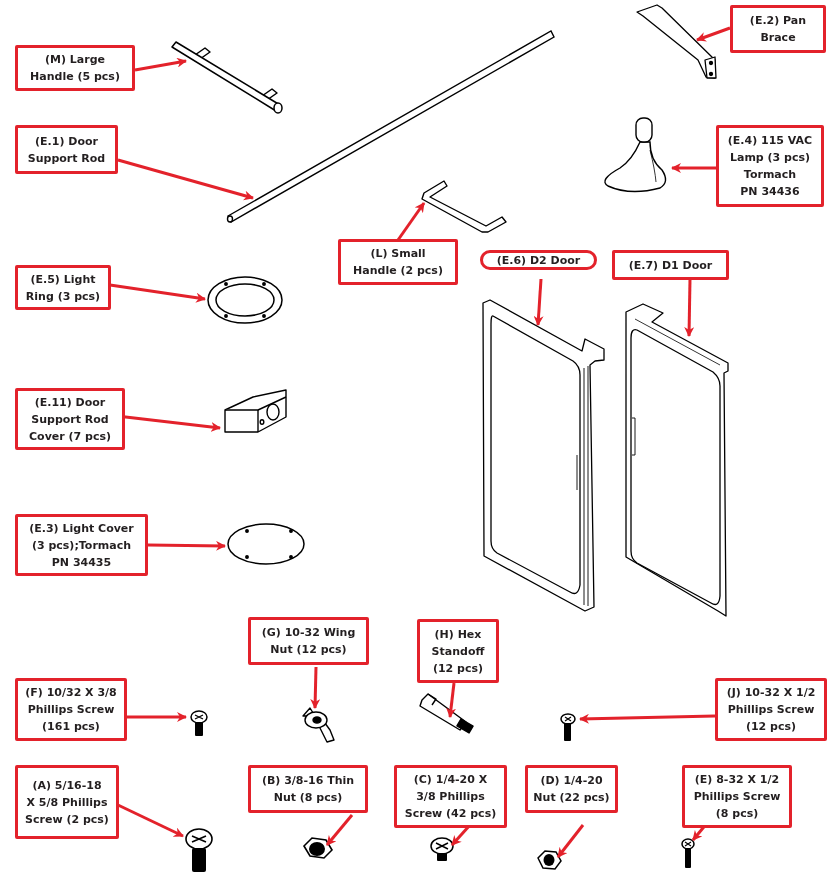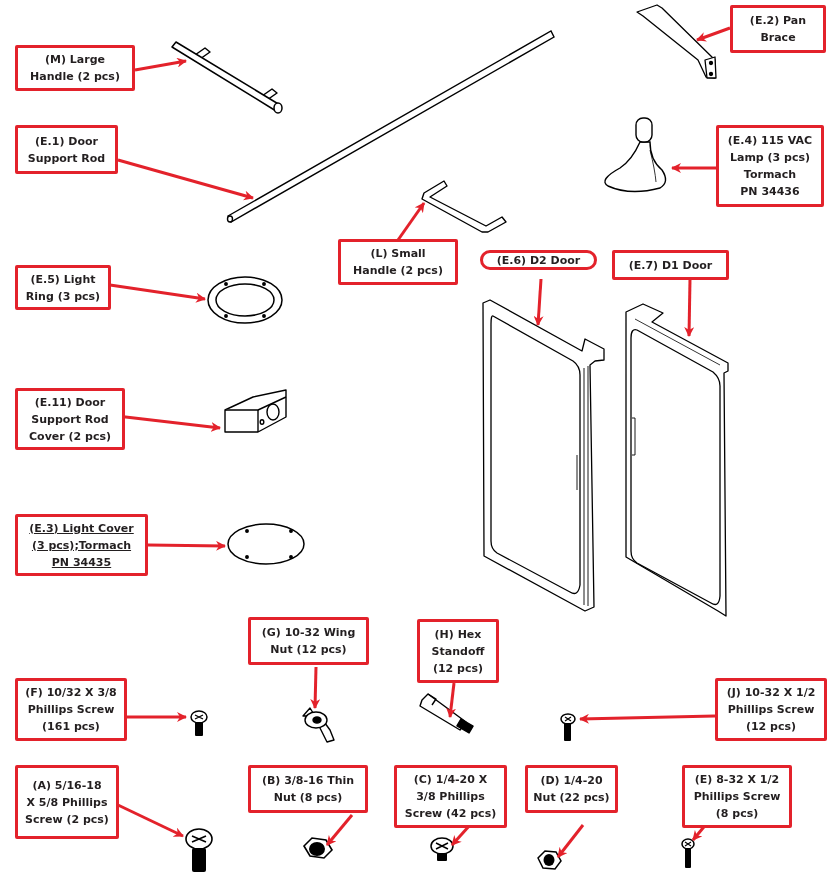--- a/index.html
+++ b/index.html
@@ -165,21 +165,21 @@
     <line x1="118" y1="805" x2="183" y2="836" marker-end="url(#ah)"></line>
     <line x1="352" y1="815" x2="327" y2="845" marker-end="url(#ah)"></line>
     <line x1="470" y1="825" x2="452" y2="845" marker-end="url(#ah)"></line>
     <line x1="583" y1="825" x2="558" y2="857" marker-end="url(#ah)"></line>
     <line x1="718" y1="810" x2="693" y2="840" marker-end="url(#ah)"></line>
   </g>
 </svg>
 
 <div class="label" style="left:15px;top:45px;width:120px;height:46px;">
     <span>(M) Large
-Handle (2 pcs)</span>
+Handle (5 pcs)</span>
   </div>
 <div class="label" style="left:15px;top:125px;width:103px;height:49px;">
     <span>(E.1) Door
 Support Rod</span>
   </div>
 <div class="label" style="left:730px;top:5px;width:96px;height:48px;">
     <span>(E.2) Pan
 Brace</span>
   </div>
 <div class="label" style="left:716px;top:125px;width:108px;height:82px;">
@@ -198,23 +198,23 @@
   </div>
 <div class="label" style="left:480px;top:250px;width:117px;height:20px;border-radius:12px;">
     <span>(E.6) D2 Door</span>
   </div>
 <div class="label" style="left:612px;top:250px;width:117px;height:30px;">
     <span>(E.7) D1 Door</span>
   </div>
 <div class="label" style="left:15px;top:388px;width:110px;height:62px;">
     <span>(E.11) Door
 Support Rod
-Cover (2 pcs)</span>
-  </div>
-<div class="label" style="left:15px;top:514px;width:133px;height:62px;text-decoration:underline;">
+Cover (7 pcs)</span>
+  </div>
+<div class="label" style="left:15px;top:514px;width:133px;height:62px;">
     <span>(E.3) Light Cover
 (3 pcs);Tormach
 PN 34435</span>
   </div>
 <div class="label" style="left:248px;top:617px;width:121px;height:48px;">
     <span>(G) 10-32 Wing
 Nut (12 pcs)</span>
   </div>
 <div class="label" style="left:417px;top:619px;width:82px;height:64px;">
     <span>(H) Hex

